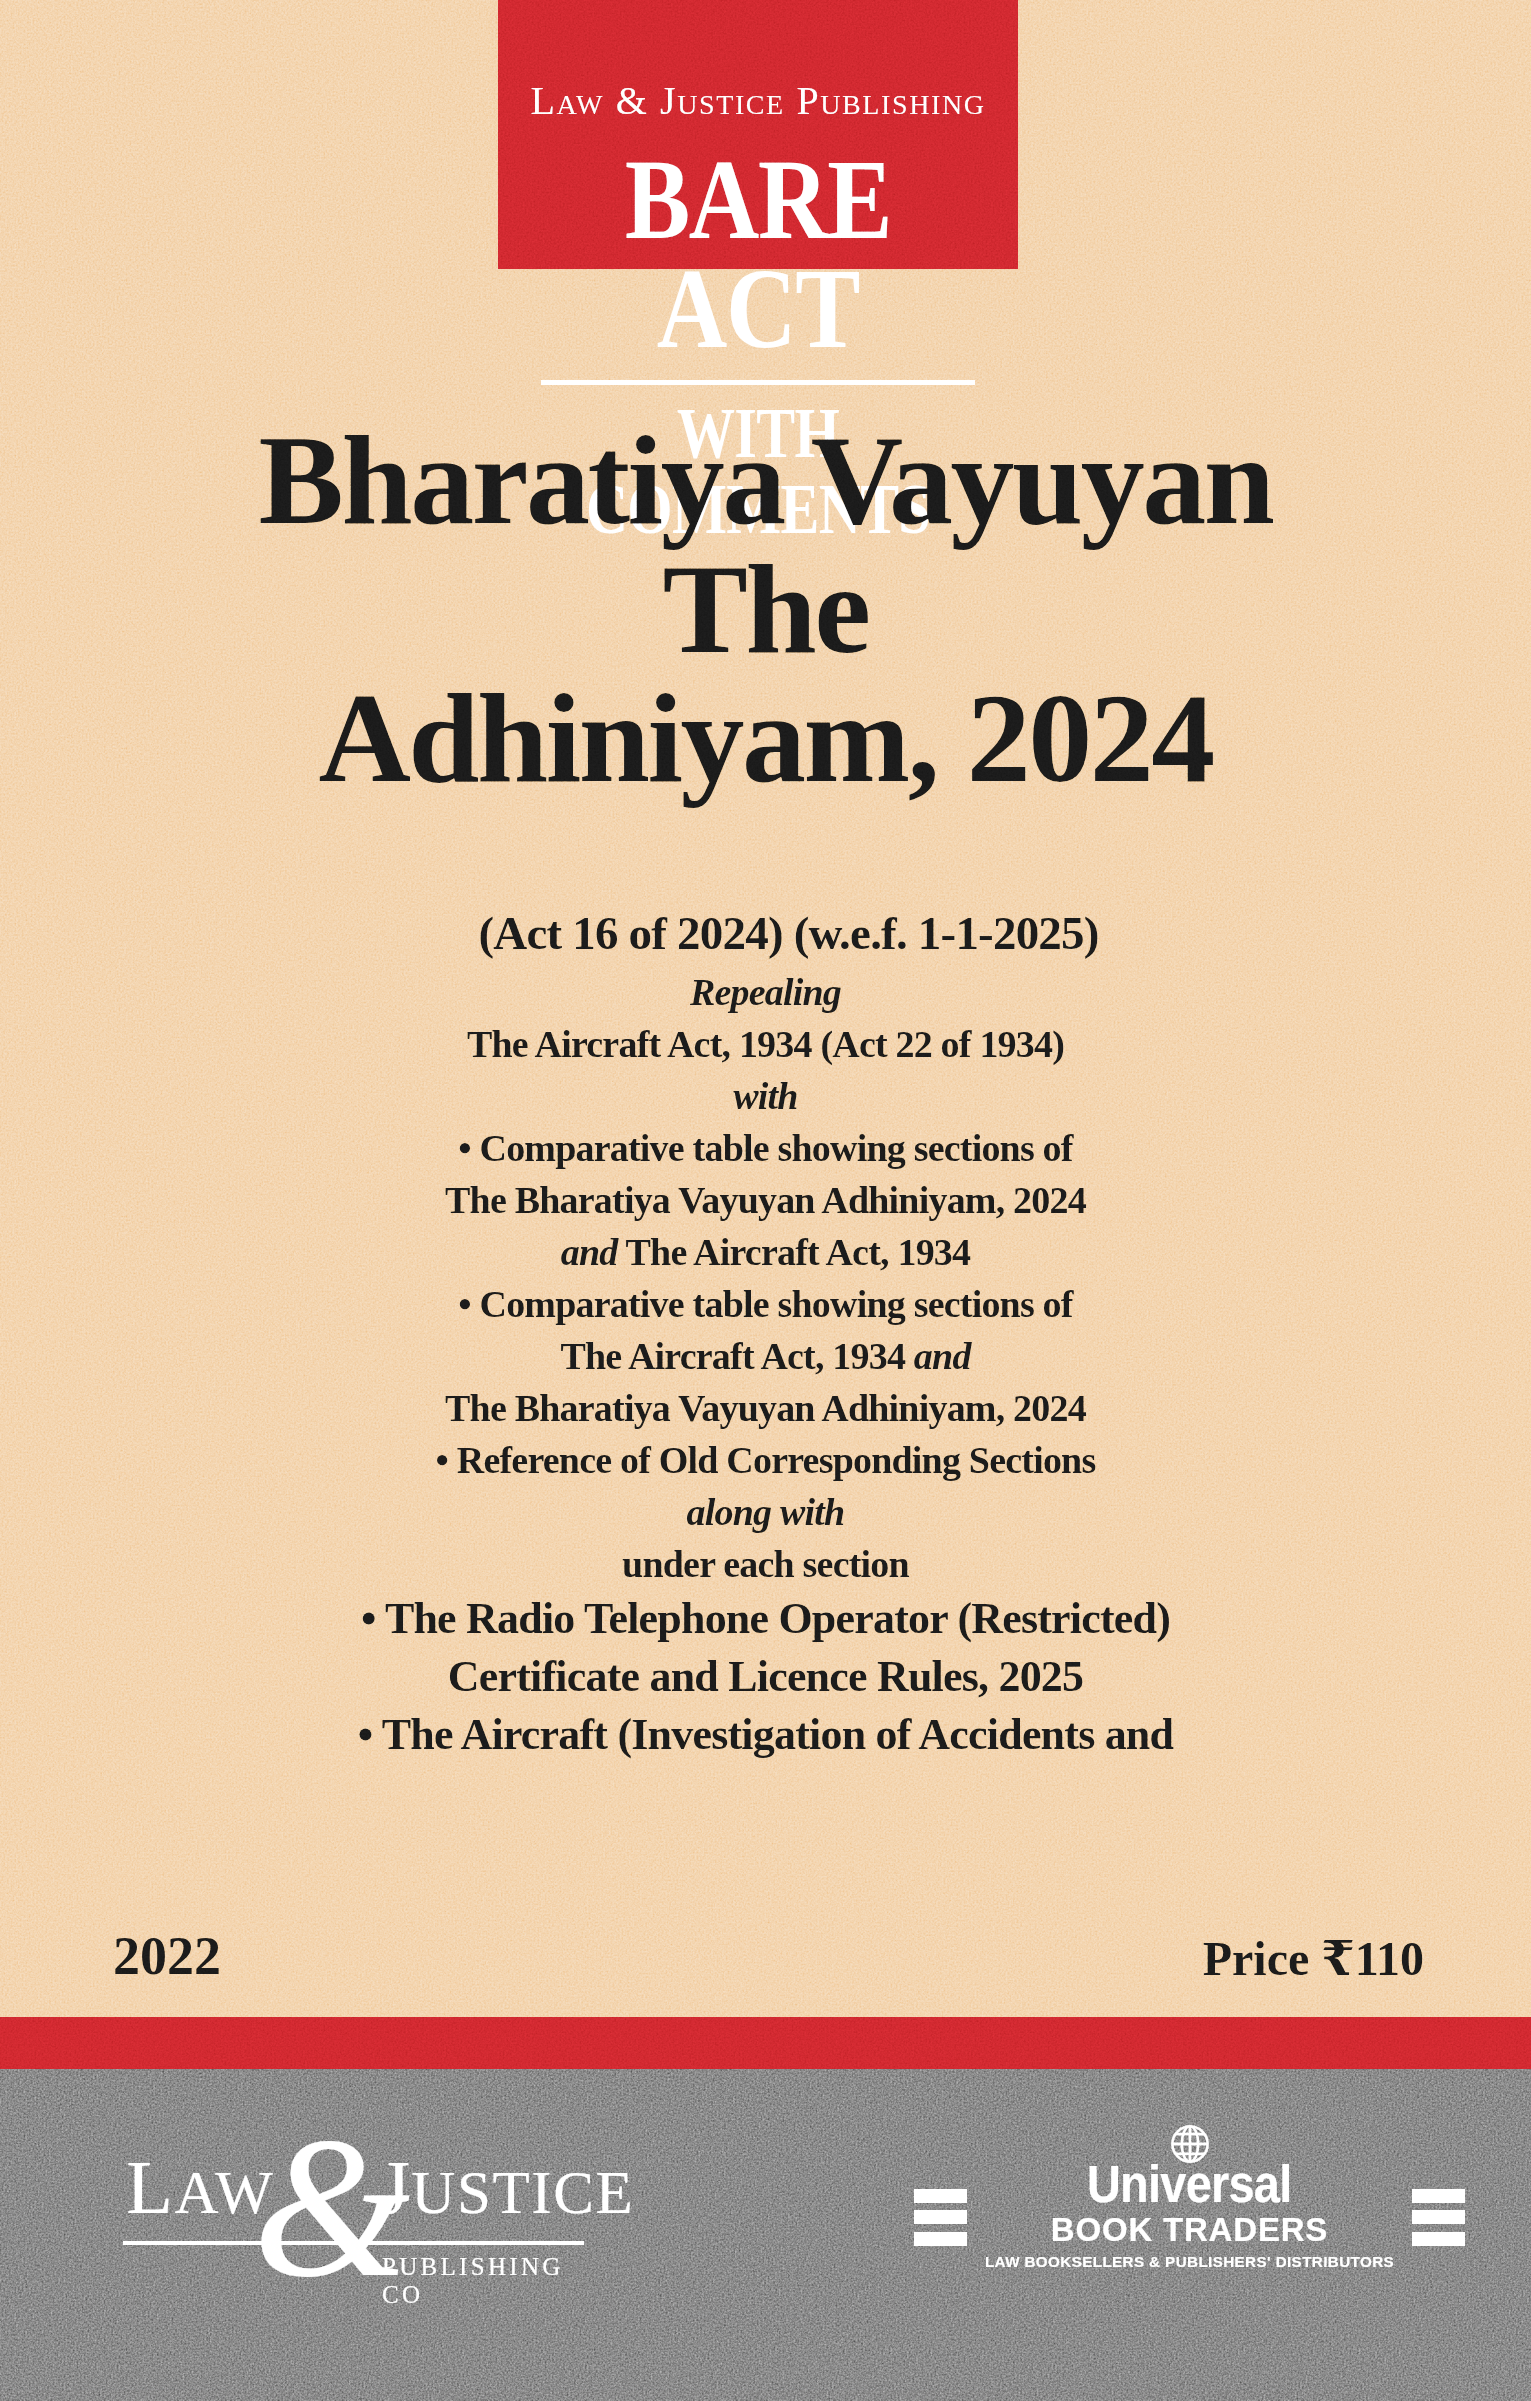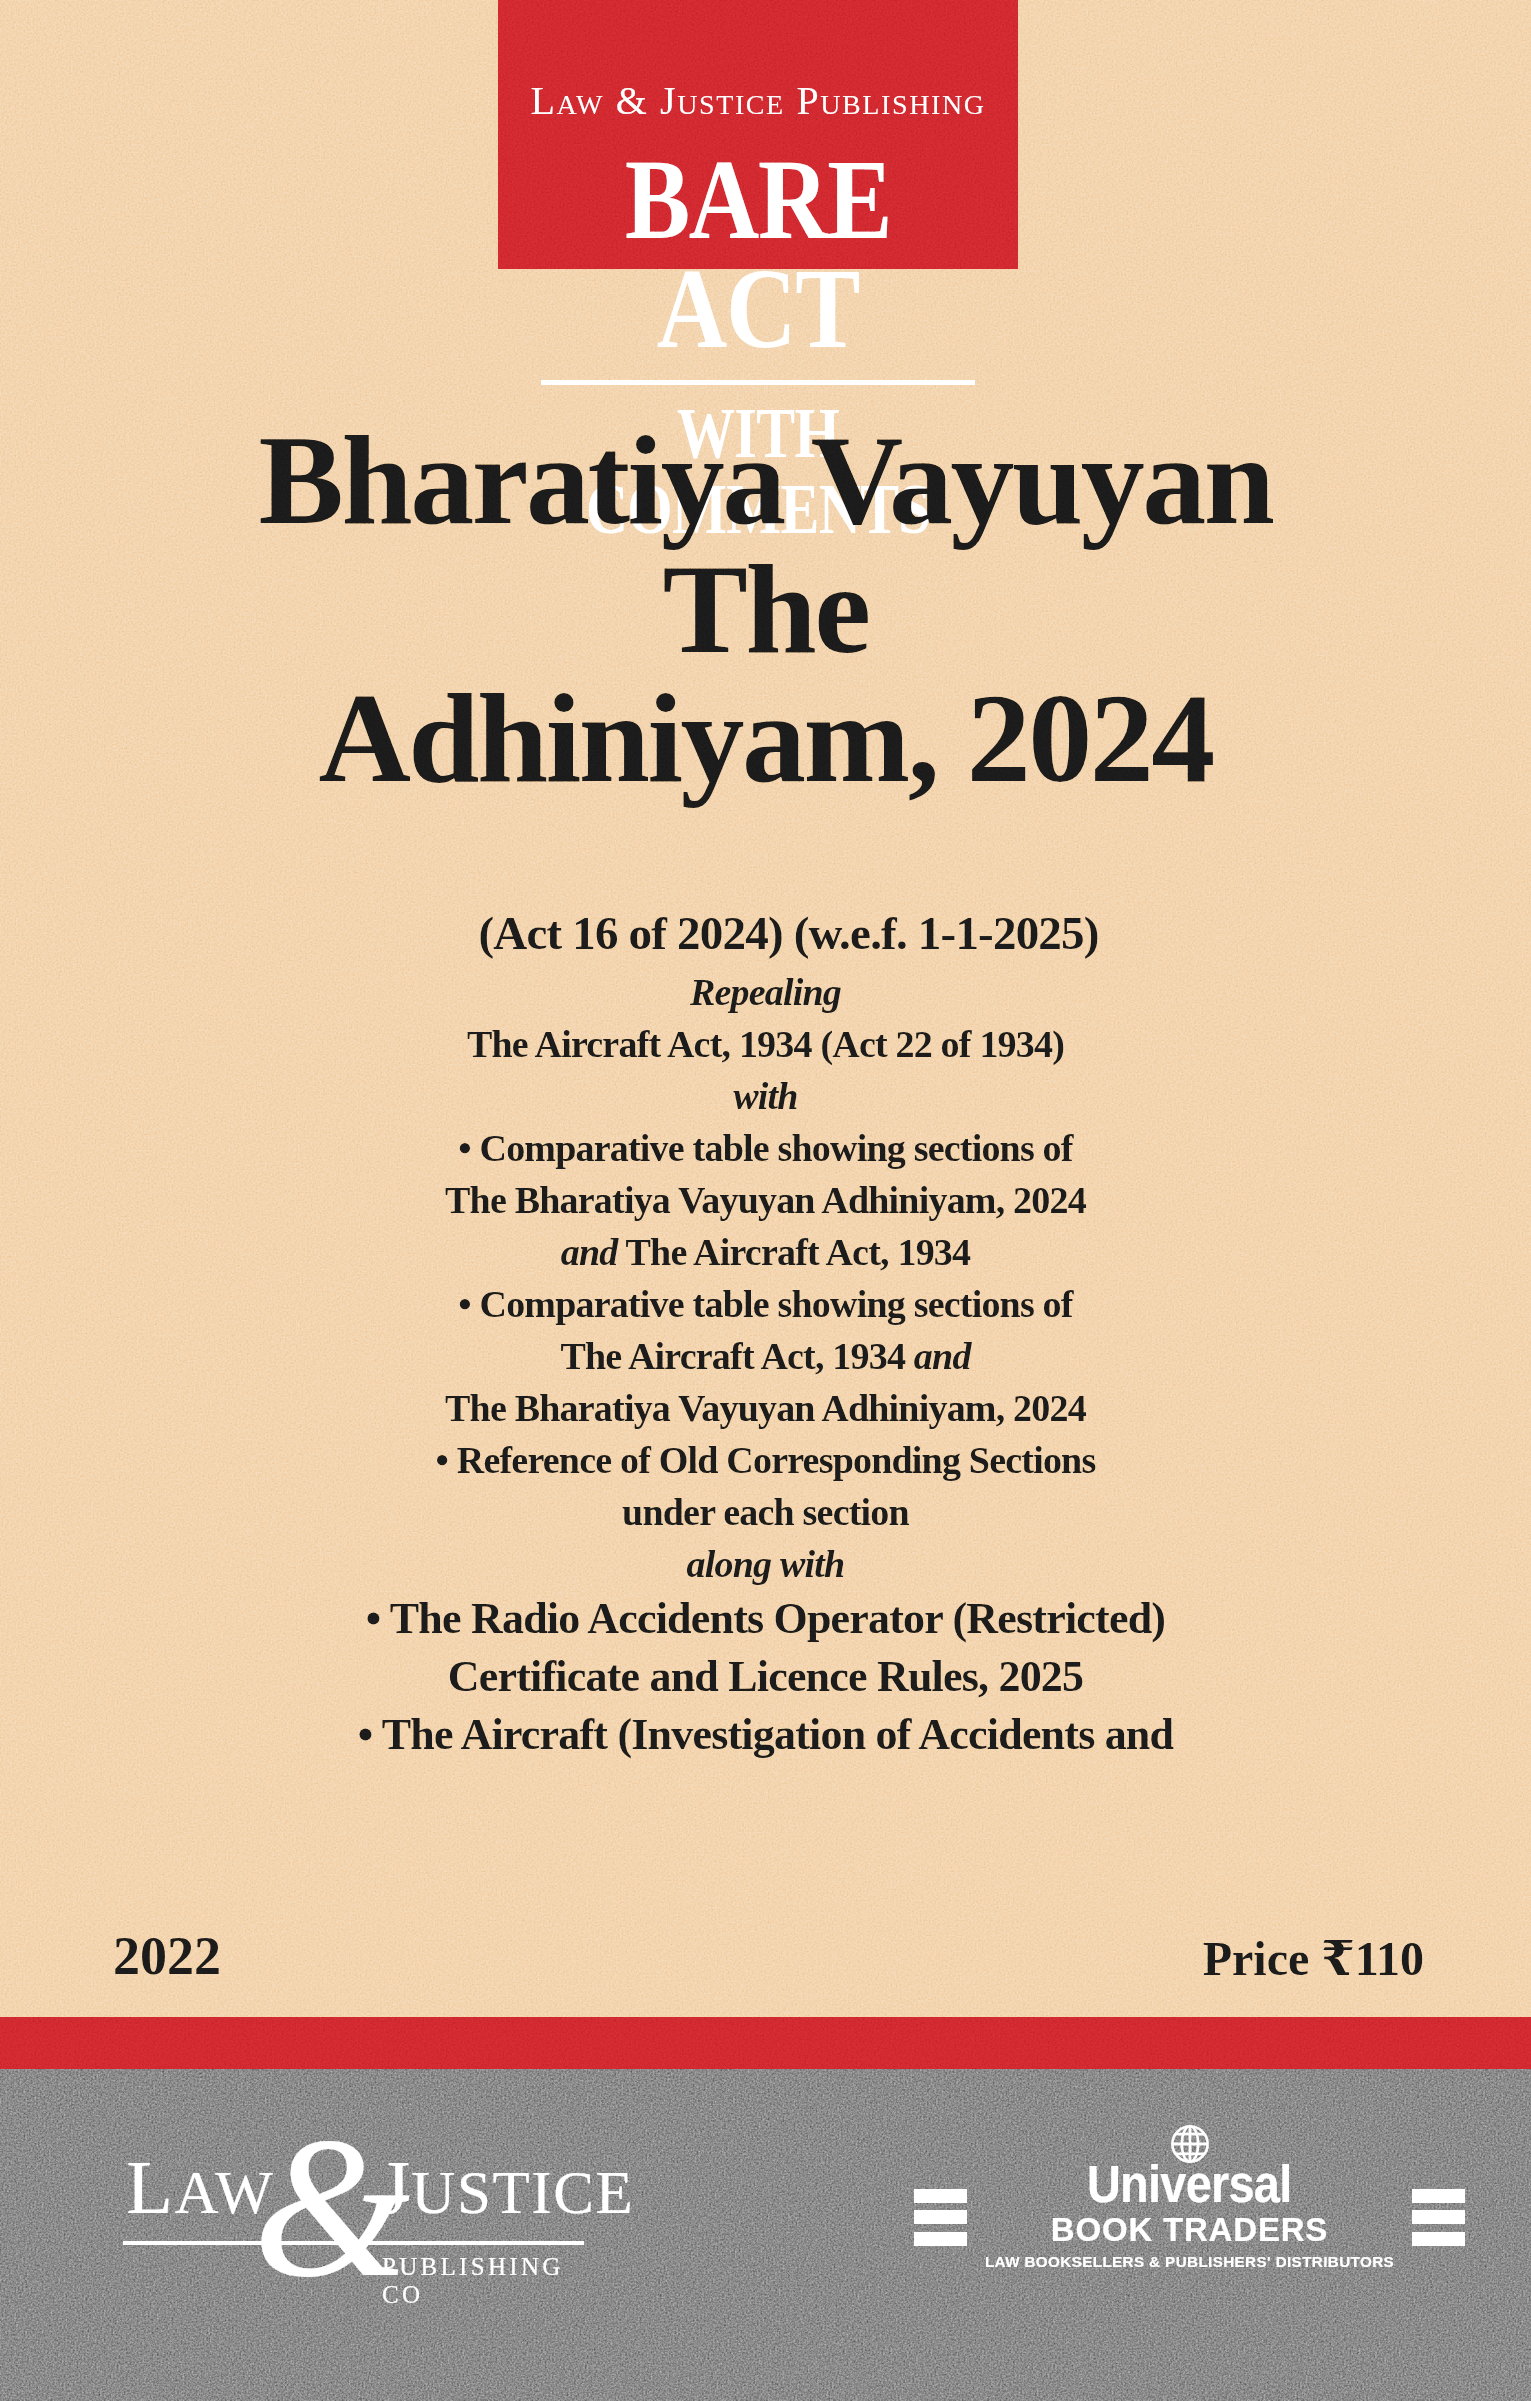--- a/index.html
+++ b/index.html
@@ -97,23 +97,23 @@
       <div class="info-line mid"><em>Repealing</em></div>
       <div class="info-line mid"><span>The Aircraft Act, 1934 (Act 22 of 1934)</span></div>
       <div class="info-line mid"><em>with</em></div>
       <div class="info-line mid"><span>• Comparative table showing sections of</span></div>
       <div class="info-line mid"><span>The Bharatiya Vayuyan Adhiniyam, 2024</span></div>
       <div class="info-line mid"><em>and</em><span> The Aircraft Act, 1934</span></div>
       <div class="info-line mid"><span>• Comparative table showing sections of</span></div>
       <div class="info-line mid"><span>The Aircraft Act, 1934 </span><em> and</em></div>
       <div class="info-line mid"><span>The Bharatiya Vayuyan Adhiniyam, 2024</span></div>
       <div class="info-line mid"><span>• Reference of Old Corresponding Sections</span></div>
+      <div class="info-line mid"><em>along with</em></div>
       <div class="info-line mid"><span>under each section</span></div>
-      <div class="info-line mid"><em>along with</em></div>
-      <div class="info-line rules"><span>• The Radio Accidents Operator (Restricted)</span></div>
+      <div class="info-line rules"><span>• The Radio Telephone Operator (Restricted)</span></div>
       <div class="info-line rules"><span>Certificate and Licence Rules, 2025</span></div>
       <div class="info-line rules"><span>• The Aircraft (Investigation of Accidents and</span></div>
     </div>
 
   <div class="year">2022</div>
   <div class="price"><span>Price</span> <span>₹110</span></div>
 
   <div class="strip"></div>
 
   <div class="footer">

